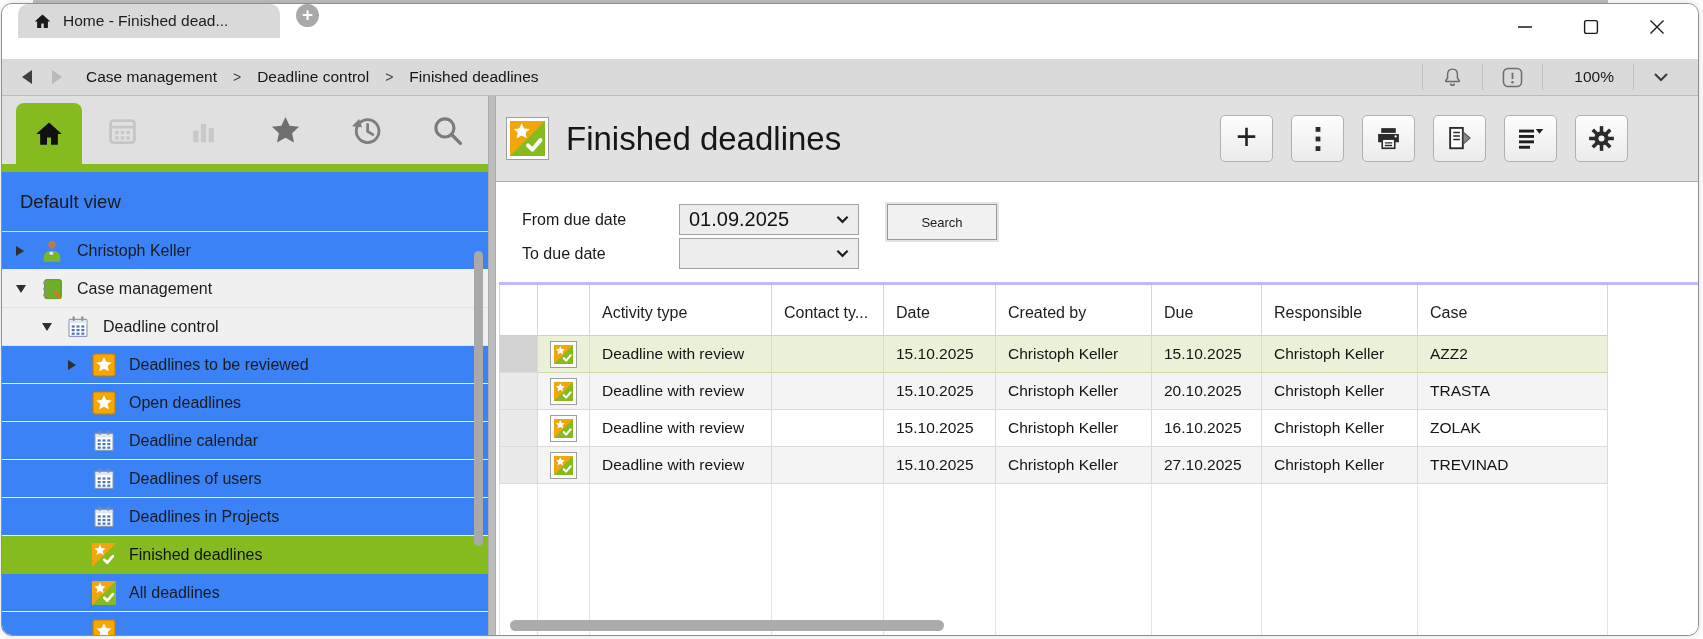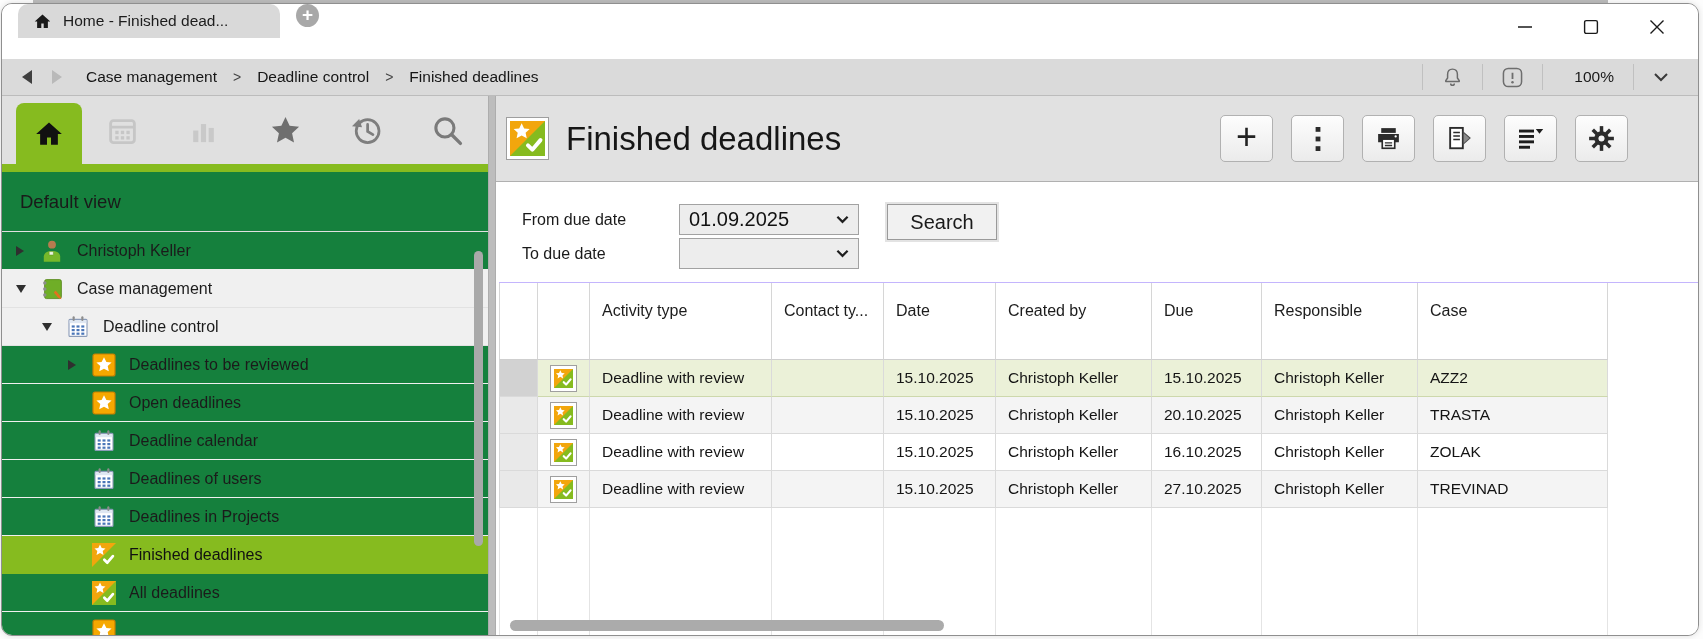--- a/index.html
+++ b/index.html
@@ -18,21 +18,21 @@
 .navbtn{width:30px;height:28px;display:flex;align-items:center;justify-content:center;}
 .crumbs{display:flex;align-items:center;margin-left:12px;font-size:15.5px;color:#161616;}
 .crumb{padding:2px 2px;}
 .bc-sep-txt{margin:0 14px;color:#444;font-size:14px;}
 .bc-right{margin-left:auto;display:flex;align-items:center;height:100%;}
 .bc-vline{width:1px;height:26px;background:#c0c0c0;}
 .bc-item{padding:0 19px;display:flex;align-items:center;height:100%;}
 .zoomtxt{font-size:15.5px;color:#1a1a1a;margin-left:12px;}
 
 .content{flex:1;display:flex;min-height:0;}
-.sidebar{width:486px;flex:0 0 486px;display:flex;flex-direction:column;position:relative;background:#15803d;}
+.sidebar{width:486px;flex:0 0 486px;display:flex;flex-direction:column;position:relative;background:#3b82f6;}
 .side-tabs{height:68px;background:#e0e0e0;display:flex;align-items:flex-end;}
 .side-tab{flex:1;height:100%;display:flex;align-items:center;justify-content:center;}
 .side-tab.active{background:#86bb1f;height:61px;border-radius:8px 8px 0 0;flex:0 0 66px;margin-left:14px;}
 .green-bar{height:8px;background:#86bb1f;flex:0 0 auto;}
 .view-title{height:60px;display:flex;align-items:center;padding-left:18px;font-size:18.5px;color:#1a1a1a;border-bottom:1px solid #e0e0e0;flex:0 0 auto;}
 .tree{flex:1;overflow:hidden;}
 .tree-row{height:38px;display:flex;align-items:center;border-bottom:1px solid #f0f0f0;cursor:default;}
 .tree-row.shaded{background:#f0f0f0;border-color:#e2e2e2;}
 .tree-row.sel{background:#86bb1f;border-color:#86bb1f;}
 .tree-row.sel .tree-label{color:#111;}
@@ -50,26 +50,26 @@
 .page-title{font-size:33px;font-weight:400;color:#161616;white-space:nowrap;}
 .toolbar{margin-left:auto;display:flex;gap:18px;}
 .tbtn{width:53px;height:47px;border:1px solid #b1b1b1;border-radius:5px;background:linear-gradient(#fdfdfd,#ebebeb);display:flex;align-items:center;justify-content:center;cursor:pointer;}
 .plusglyph{font-size:36px;font-weight:300;color:#222;line-height:1;margin-top:-4px;}
 
 .filter-panel{padding:12px 0 10px 26px;position:relative;flex:0 0 auto;background:#fff;margin-top:10px;}
 .f-row{display:flex;align-items:center;margin-bottom:3px;}
 .f-label{width:157px;font-size:16px;color:#1a1a1a;}
 .combo{width:180px;height:31px;background:#ededed;border:1px solid #a2a2a2;display:flex;align-items:center;padding:0 9px;}
 .combo .val{font-size:20px;color:#111;flex:1;white-space:nowrap;}
-.search-btn{position:absolute;left:391px;top:12px;width:110px;height:36px;background:#f1f1f1;border:1px solid #9a9a9a;box-shadow:0 0 0 2px #e3e3e3;font-size:20px;color:#1a1a1a;display:flex;align-items:center;justify-content:center;cursor:pointer;}
+.search-btn{position:absolute;left:391px;top:12px;width:110px;height:36px;background:#f1f1f1;border:1px solid #9a9a9a;box-shadow:0 0 0 2px #e3e3e3;font-size:13px;color:#1a1a1a;display:flex;align-items:center;justify-content:center;cursor:pointer;}
 
 .table-wrap{flex:1;display:flex;flex-direction:column;min-height:0;position:relative;padding-left:3px;}
 .thead,.trow,.filler{display:flex;flex:0 0 auto;}
 .th{border-right:1px solid #d6d6d6;border-bottom:1px solid #cfcfcf;padding:19px 0 0 12px;font-size:16px;color:#1c1c1c;white-space:nowrap;overflow:hidden;}
-.thead{height:78px;border-top:1px solid #c4b5fd;}
+.thead{height:54px;border-top:3px solid #c4b5fd;}
 .th.gutter,.td.gutter{width:39px;flex:0 0 39px;border-left:1px solid #d6d6d6;padding:0;}
 .trow{height:37px;}
 .td{border-right:1px solid #dadada;border-bottom:1px solid #dadada;display:flex;align-items:center;padding-left:12px;font-size:15.5px;color:#141414;overflow:hidden;white-space:nowrap;}
 .td.gutter{background:#e9e9e9;}
 .trow.alt .td:not(.gutter){background:#f4f4f4;}
 .trow.sel .td:not(.gutter){background:#ebf1d8;border-bottom-color:#cdd8ac;}
 .trow.sel .td.gutter{background:#d2d2d2;}
 .td.c-icon{justify-content:center;padding-left:0;}
 .icon-frame{width:27px;height:27px;border:1px solid #9f9f9f;background:#fff;padding:2px;display:flex;align-items:center;justify-content:center;}
 .filler{flex:1 1 auto;min-height:0;}

